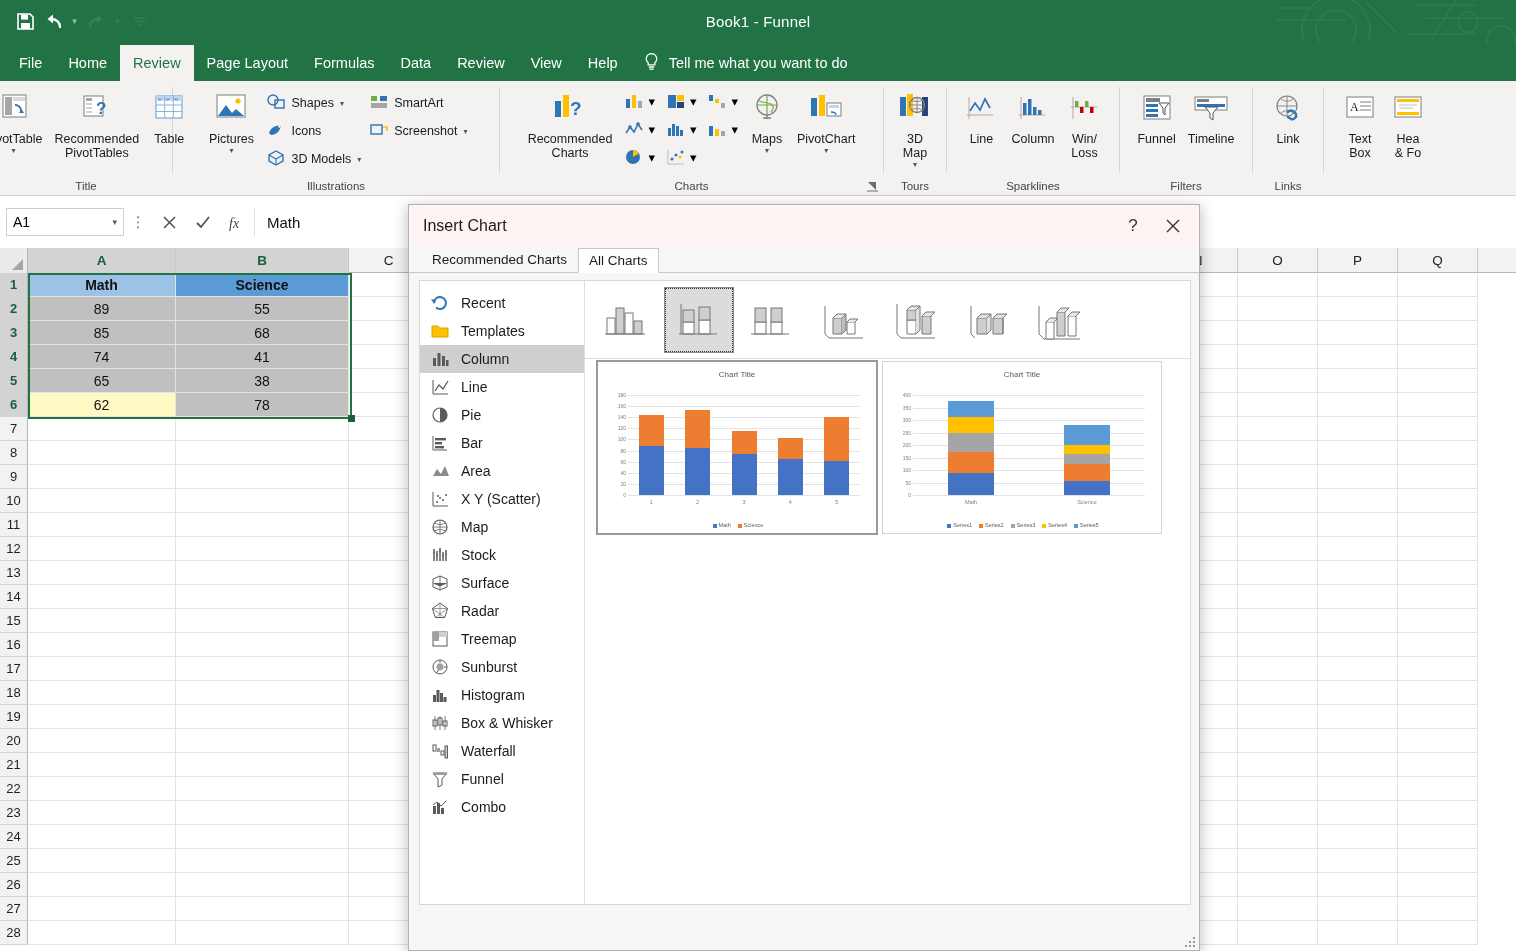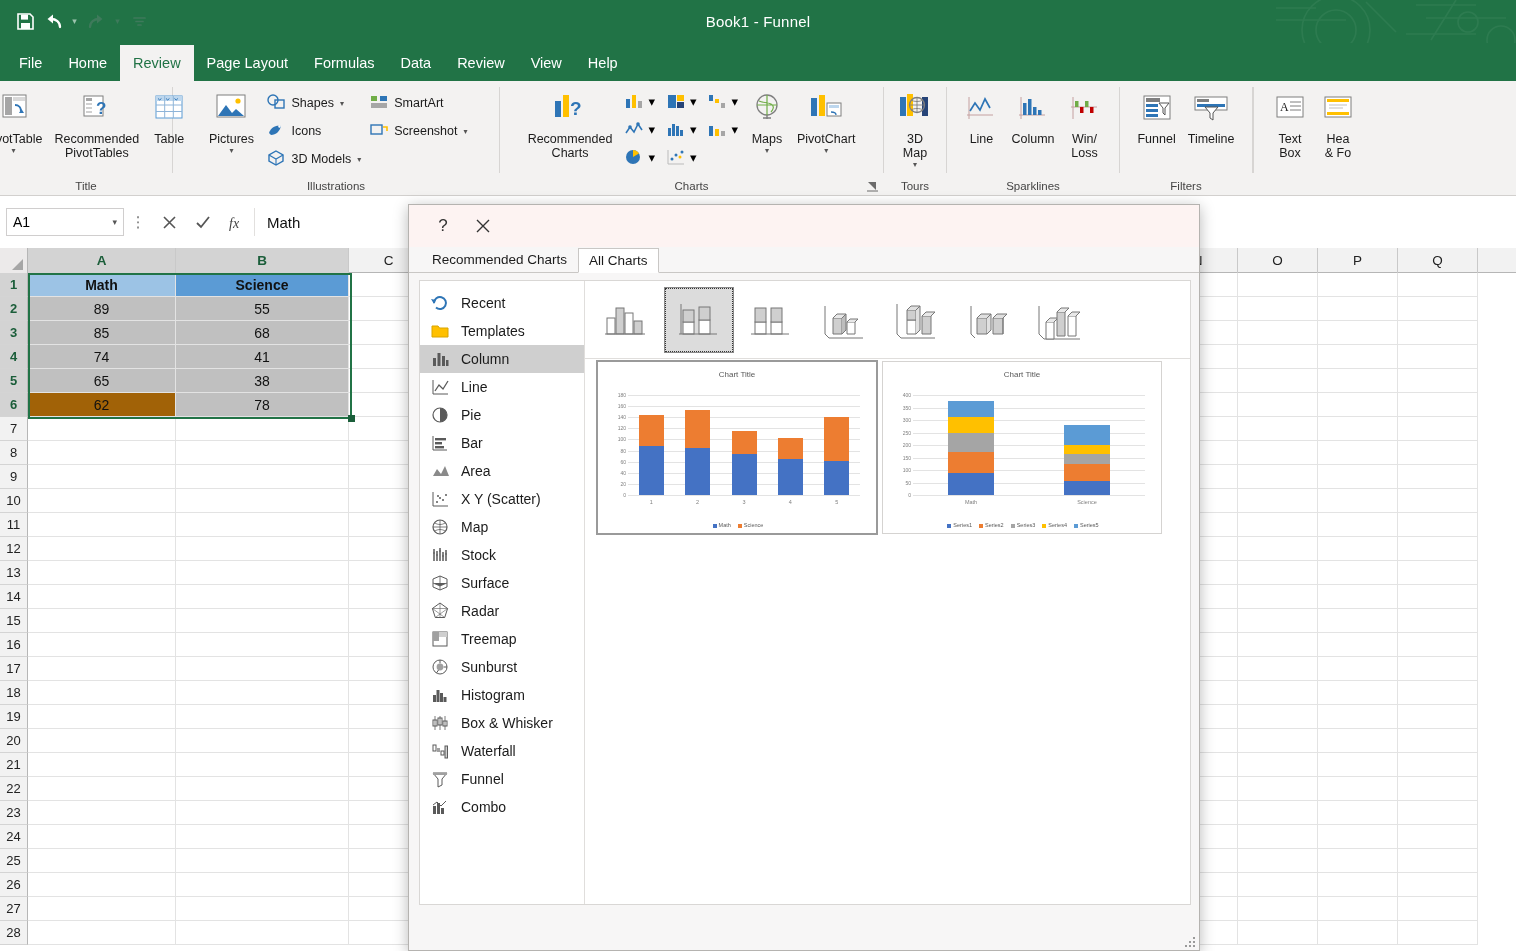--- a/index.html
+++ b/index.html
@@ -234,20 +234,29 @@
 <div class="tabstrip">
   <div class="tab">File</div>
   <div class="tab">Home</div>
   <div class="tab active">Review</div>
   <div class="tab">Page Layout</div>
   <div class="tab">Formulas</div>
   <div class="tab">Data</div>
   <div class="tab">Review</div>
   <div class="tab">View</div>
   <div class="tab">Help</div>
+  <div class="tellme">
+    <span>
+      <svg width="17" height="19" viewBox="0 0 17 19">
+          <path d="M8.5 1.6a5.2 5.2 0 0 0-3.3 9.2v2h6.6v-2A5.2 5.2 0 0 0 8.5 1.6z" fill="none" stroke="#fff" stroke-width="1.3"></path>
+          <path d="M6.2 15h4.6M6.8 17.2h3.4" stroke="#fff" stroke-width="1.3" stroke-linecap="round"></path>
+        </svg>
+    </span>
+    <span>Tell me what you want to do</span>
+  </div>
 </div>
 
 <div class="ribbon">
 
   <div class="rgroup" style="width:172px">
     <div class="rgroup-items">
       <div class="bigbtn">
         <div class="icon-box">
           <svg width="36" height="34" viewBox="0 0 36 34">
               <rect x="7" y="3" width="23" height="22" fill="#fff" stroke="#7f7f7f"></rect>
@@ -558,20 +567,35 @@
               <path d="M14 14h13l-5 6v7l-3-2v-5z" fill="#fff" stroke="#555"></path>
             </svg>
         </div>
         <div class="lbl">Timeline</div>
       </div>
     </div>
     <div class="rgroup-label">Filters</div>
   </div>
   <div class="rsep"></div>
 
+  <div class="rgroup" style="width:70px">
+    <div class="rgroup-items">
+      <div class="bigbtn">
+        <div class="icon-box">
+          <svg width="36" height="32" viewBox="0 0 36 32">
+              <circle cx="17" cy="13" r="10" fill="none" stroke="#7f7f7f" stroke-width="1.2"></circle>
+              <path d="M17 3v20M7 13h20M11 6c4 3 8 3 12 0M11 20c4-3 8-3 12 0" stroke="#7f7f7f" stroke-width=".9" fill="none"></path>
+              <path d="M18 19a4 4 0 0 1 5-1l3 3a4 4 0 0 1-5 5l-3-2" fill="none" stroke="#2e75b6" stroke-width="2.4" stroke-linecap="round"></path>
+            </svg>
+        </div>
+        <div class="lbl">Link</div>
+      </div>
+    </div>
+    <div class="rgroup-label">Links</div>
+  </div>
   <div class="rsep"></div>
 
   <div class="rgroup" style="width:120px">
     <div class="rgroup-items">
       <div class="bigbtn">
         <div class="icon-box">
           <svg width="36" height="32" viewBox="0 0 36 32">
               <rect x="5" y="4" width="26" height="20" fill="#fff" stroke="#7f7f7f"></rect>
               <text x="8" y="18" font-size="12" fill="#1b1b1b" font-family="serif">A</text>
               <path d="M18 9h11M18 13h11M18 17h11" stroke="#7f7f7f"></path>
@@ -763,21 +787,21 @@
         <div class="cell" style="width: 79px;"></div>
         <div class="cell" style="width: 79px;"></div>
         <div class="cell" style="width: 79px;"></div>
         <div class="cell" style="width: 18px;"></div>
         <div class="cell" style="width: 80px;"></div>
         <div class="cell" style="width: 80px;"></div>
         <div class="cell" style="width: 80px;"></div>
         <div class="cell" style="width: 80px;"></div>
       </div>
       <div class="crow">
-        <div class="cell" style="width: 148px; background: #a16207;">62</div>
+        <div class="cell" style="width: 148px; background: #fef9c3;">62</div>
         <div class="cell" style="width: 173px; background: rgb(192, 192, 192);">78</div>
         <div class="cell" style="width: 80px;"></div>
         <div class="cell" style="width: 79px;"></div>
         <div class="cell" style="width: 79px;"></div>
         <div class="cell" style="width: 79px;"></div>
         <div class="cell" style="width: 79px;"></div>
         <div class="cell" style="width: 79px;"></div>
         <div class="cell" style="width: 79px;"></div>
         <div class="cell" style="width: 79px;"></div>
         <div class="cell" style="width: 79px;"></div>
@@ -1207,20 +1231,21 @@
         <div class="cell" style="width: 80px;"></div>
       </div>
     </div>
 
   <div class="selrange" style="left:28px; top:25px; width:324px; height:146px;"></div>
   <div class="selhandle" style="left:348px; top:167px;"></div>
 </div>
 
 <div class="dlg">
   <div class="dlg-title">
+    <div class="t">Insert Chart</div>
     <div class="dlg-help">?</div>
     <div class="dlg-close">
       <svg width="16" height="16" viewBox="0 0 16 16">
           <path d="M2 2l12 12M14 2L2 14" stroke="#333" stroke-width="1.4"></path>
         </svg>
     </div>
   </div>
 
   <div class="dlg-tabs">
     <div class="dtab">Recommended Charts</div>

